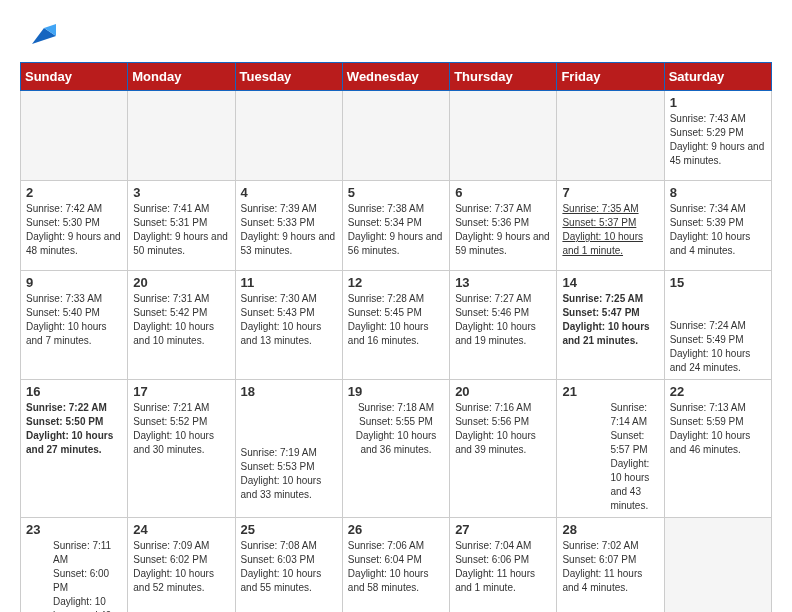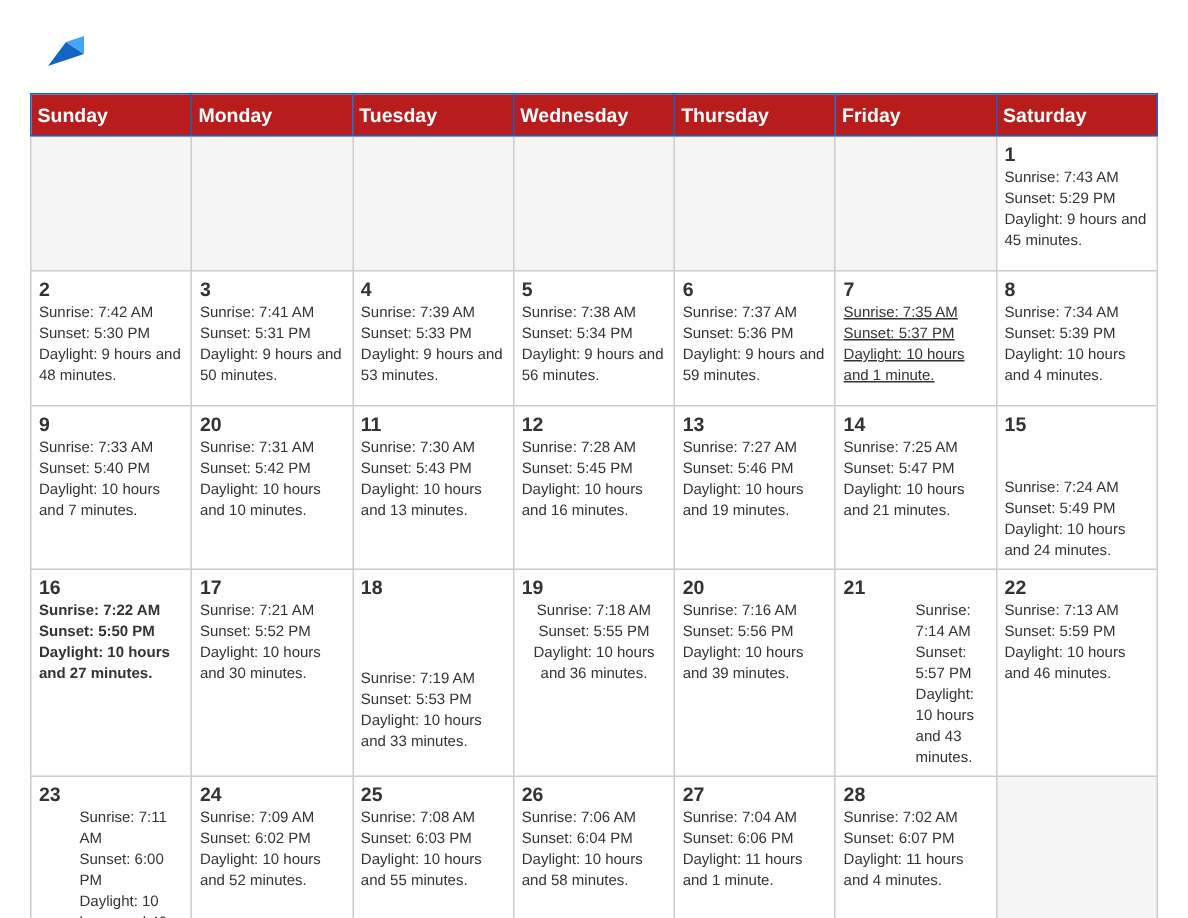--- a/index.html
+++ b/index.html
@@ -190,21 +190,21 @@
 Daylight: 10 hours and 16 minutes.</div>
         </td>
         <td>
           <div class="day-num">13</div>
           <div class="day-info" style="white-space: pre-line;">Sunrise: 7:27 AM
 Sunset: 5:46 PM
 Daylight: 10 hours and 19 minutes.</div>
         </td>
         <td>
           <div class="day-num">14</div>
-          <div class="day-info" style="white-space: pre-line;">Sunrise: 7:25 AM
+          <div class="day-info" style="white-space: pre-line; font-weight: bold;">Sunrise: 7:25 AM
 Sunset: 5:47 PM
 Daylight: 10 hours and 21 minutes.</div>
         </td>
         <td>
           <div class="day-num">15</div>
           <div class="day-info" style="white-space: pre-line; margin-top: 29px;">Sunrise: 7:24 AM
 Sunset: 5:49 PM
 Daylight: 10 hours and 24 minutes.</div>
         </td>
       </tr>

